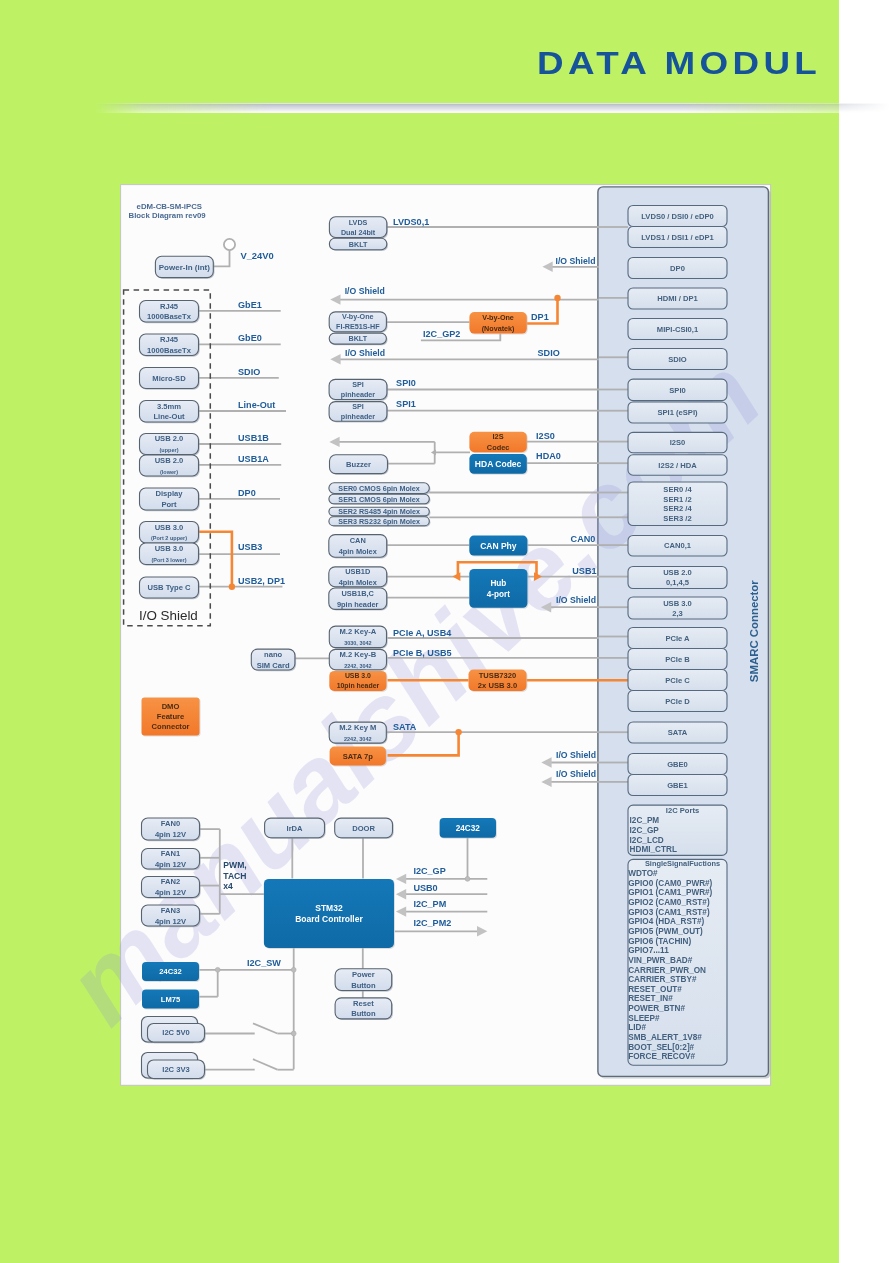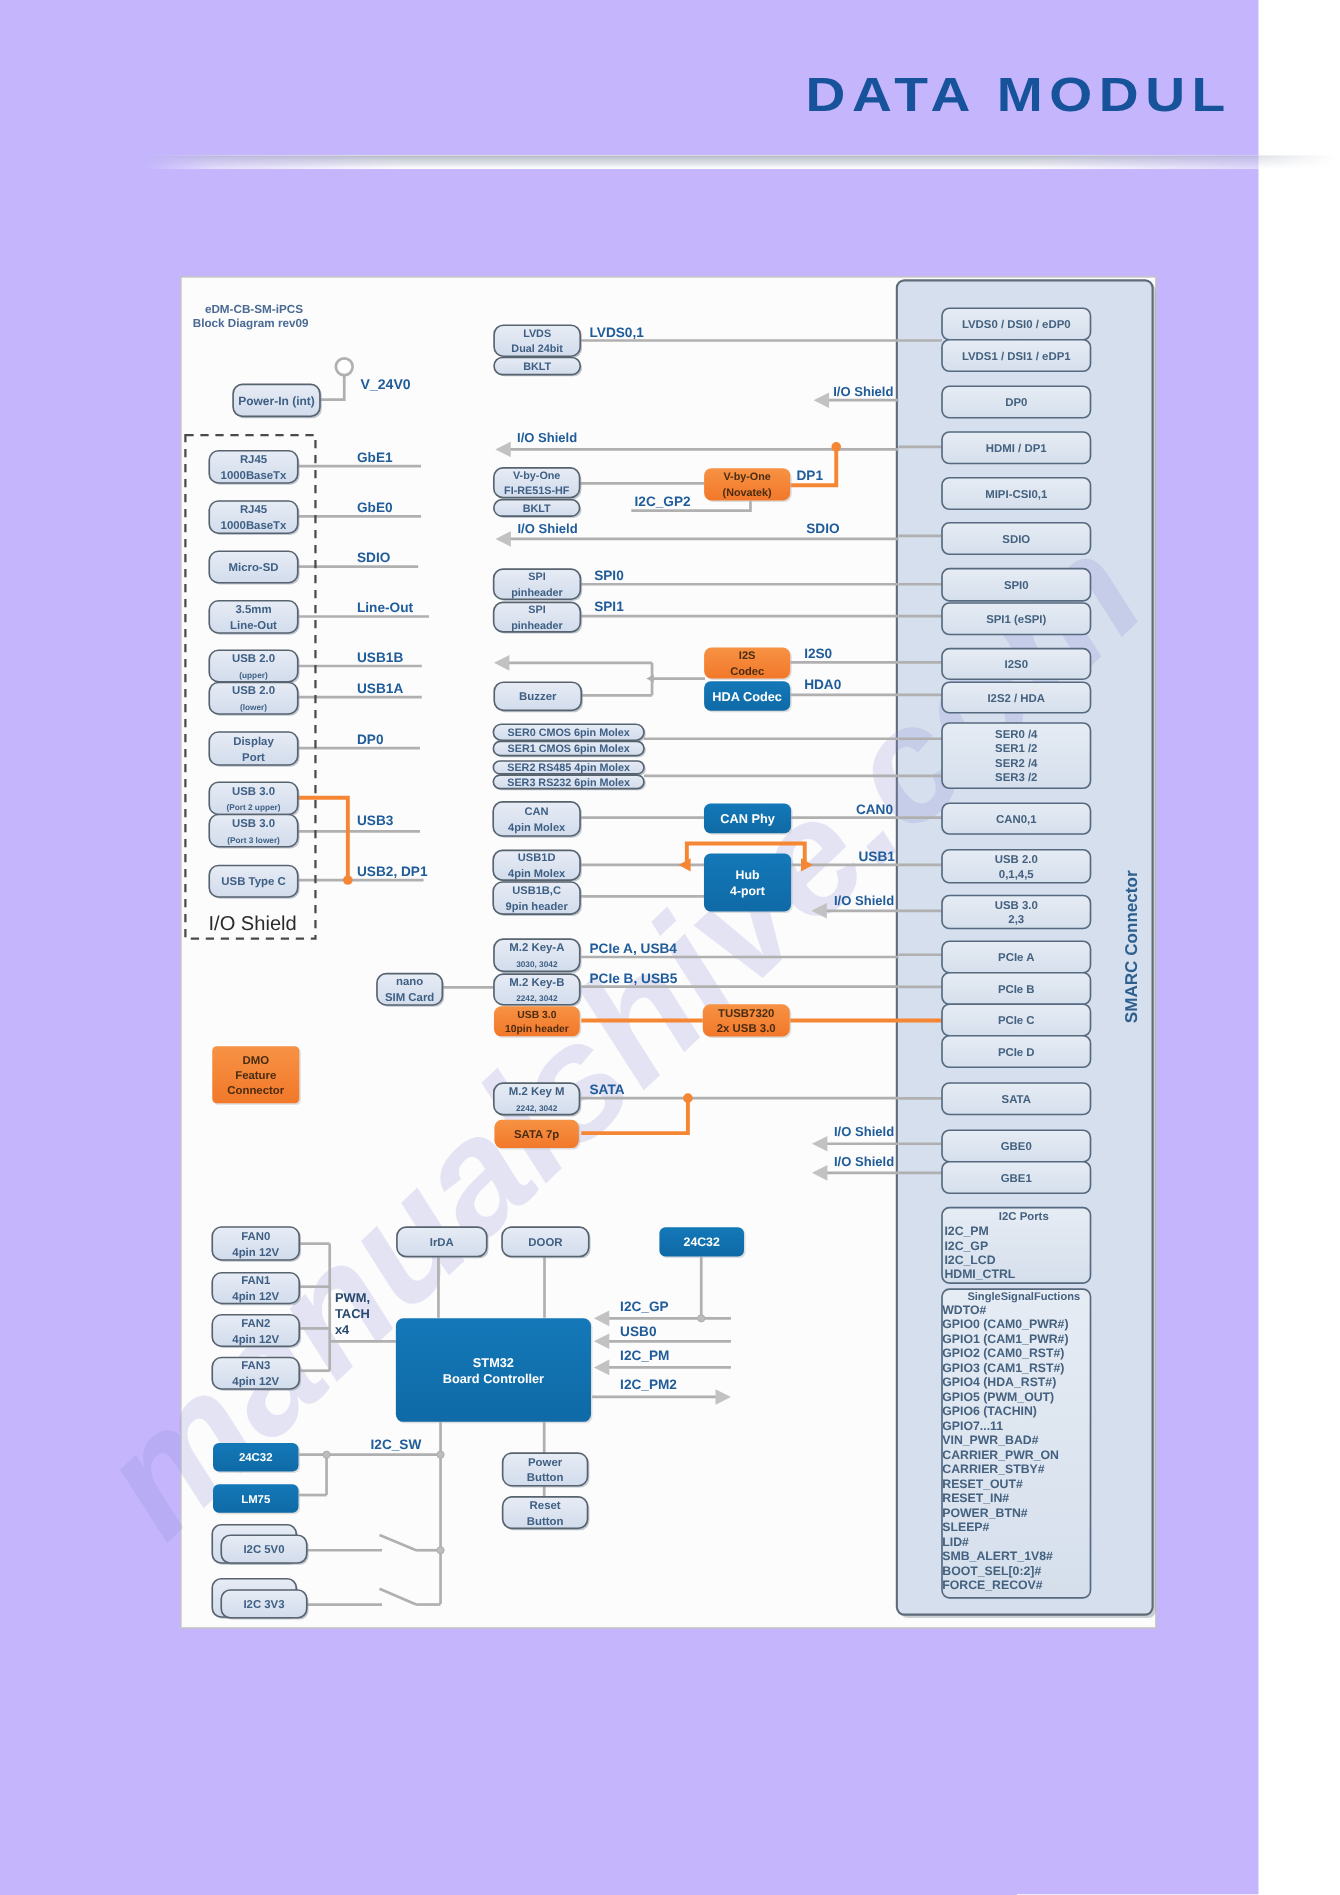--- a/index.html
+++ b/index.html
@@ -1,18 +1,18 @@
 <!DOCTYPE html>
 <html><head>
 <meta charset="utf-8">
 <title>eDM-CB-SM-iPCS Block Diagram</title>
 <style>
   html,body{margin:0;padding:0;background:#fff;}
   body{width:893px;height:1263px;font-family:"Liberation Sans",sans-serif;overflow:hidden;}
-  #page{position:relative;width:839px;height:1263px;background:#c4b5fd;}
+  #page{position:relative;width:839px;height:1263px;background:#bef264;}
   #logo{position:absolute;left:537px;top:45px;font-size:32px;font-weight:bold;color:#17539a;
         letter-spacing:3.8px;font-family:"Liberation Sans",sans-serif;
         transform:scaleX(1.15);transform-origin:left top;white-space:nowrap;}
   #hrule{position:absolute;left:95px;top:103px;width:795px;height:10px;overflow:hidden;}
   #hrule .band{position:absolute;left:0;top:0;width:100%;height:10px;
         background:linear-gradient(to bottom,#ffffff 0%,#b9bdc8 12%,#c9cdd6 28%,#e2e4ea 62%,#f7f8fa 85%,#ffffff 100%);
         -webkit-mask-image:linear-gradient(to right,rgba(0,0,0,0) 0%,rgba(0,0,0,0.55) 6%,rgba(0,0,0,1) 22%,rgba(0,0,0,1) 74%,rgba(0,0,0,0.5) 93%,rgba(0,0,0,0) 100%);
         mask-image:linear-gradient(to right,rgba(0,0,0,0) 0%,rgba(0,0,0,0.55) 6%,rgba(0,0,0,1) 22%,rgba(0,0,0,1) 74%,rgba(0,0,0,0.5) 93%,rgba(0,0,0,0) 100%);}
   svg{position:absolute;left:0;top:0;}
   text{font-family:"Liberation Sans",sans-serif;}

